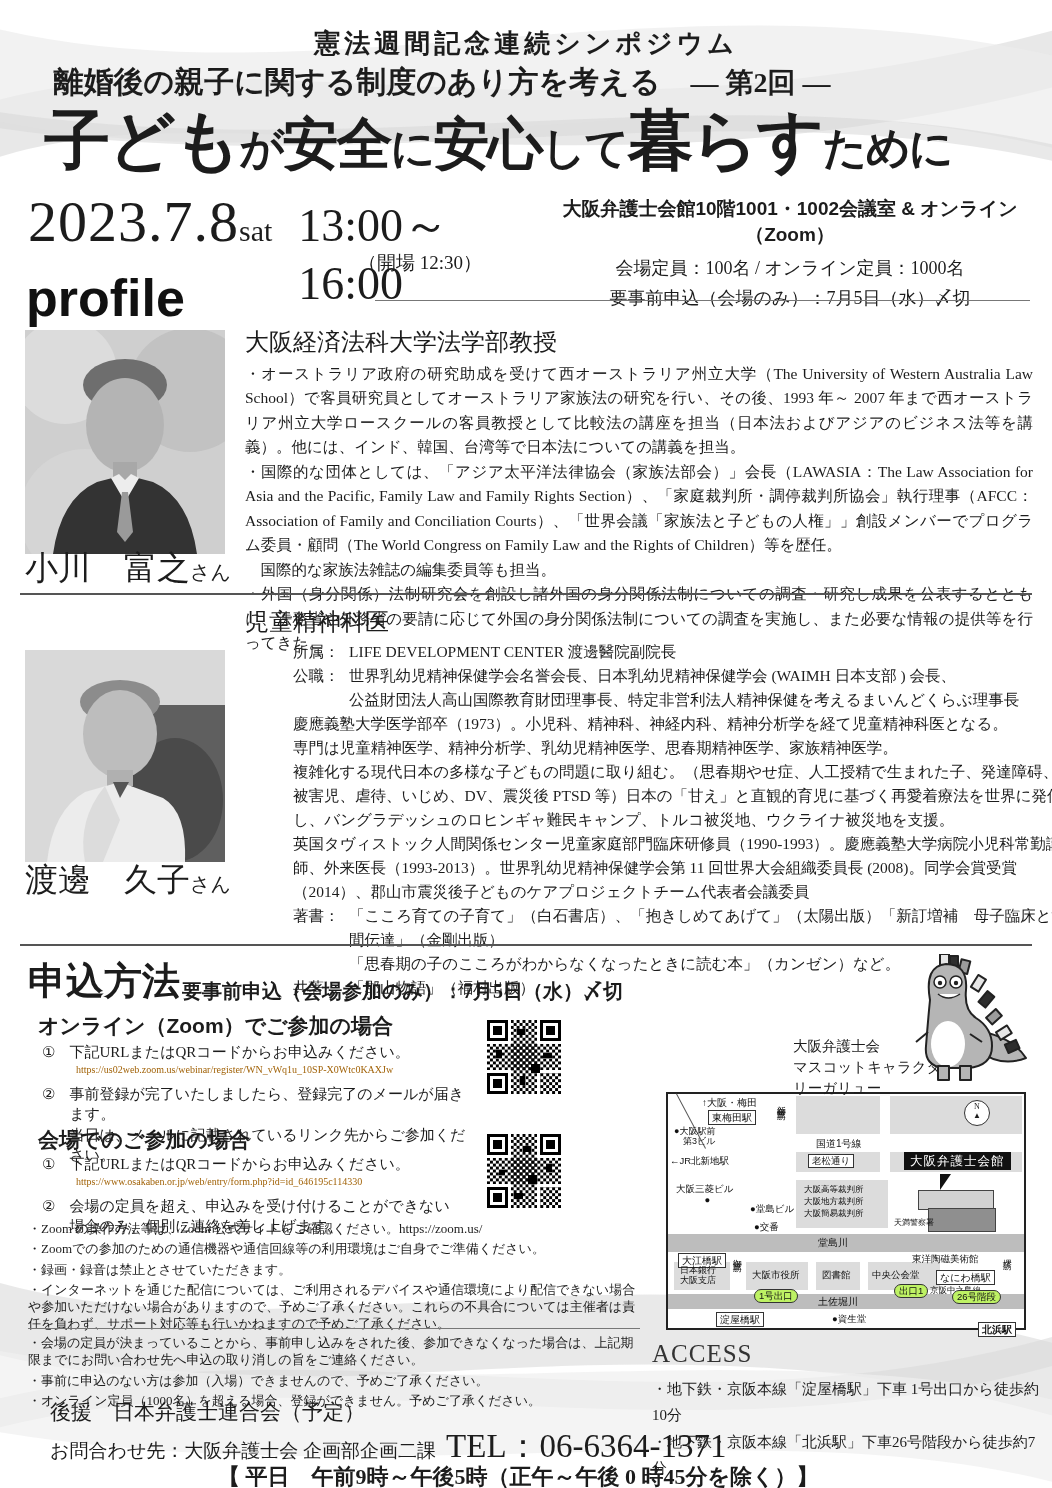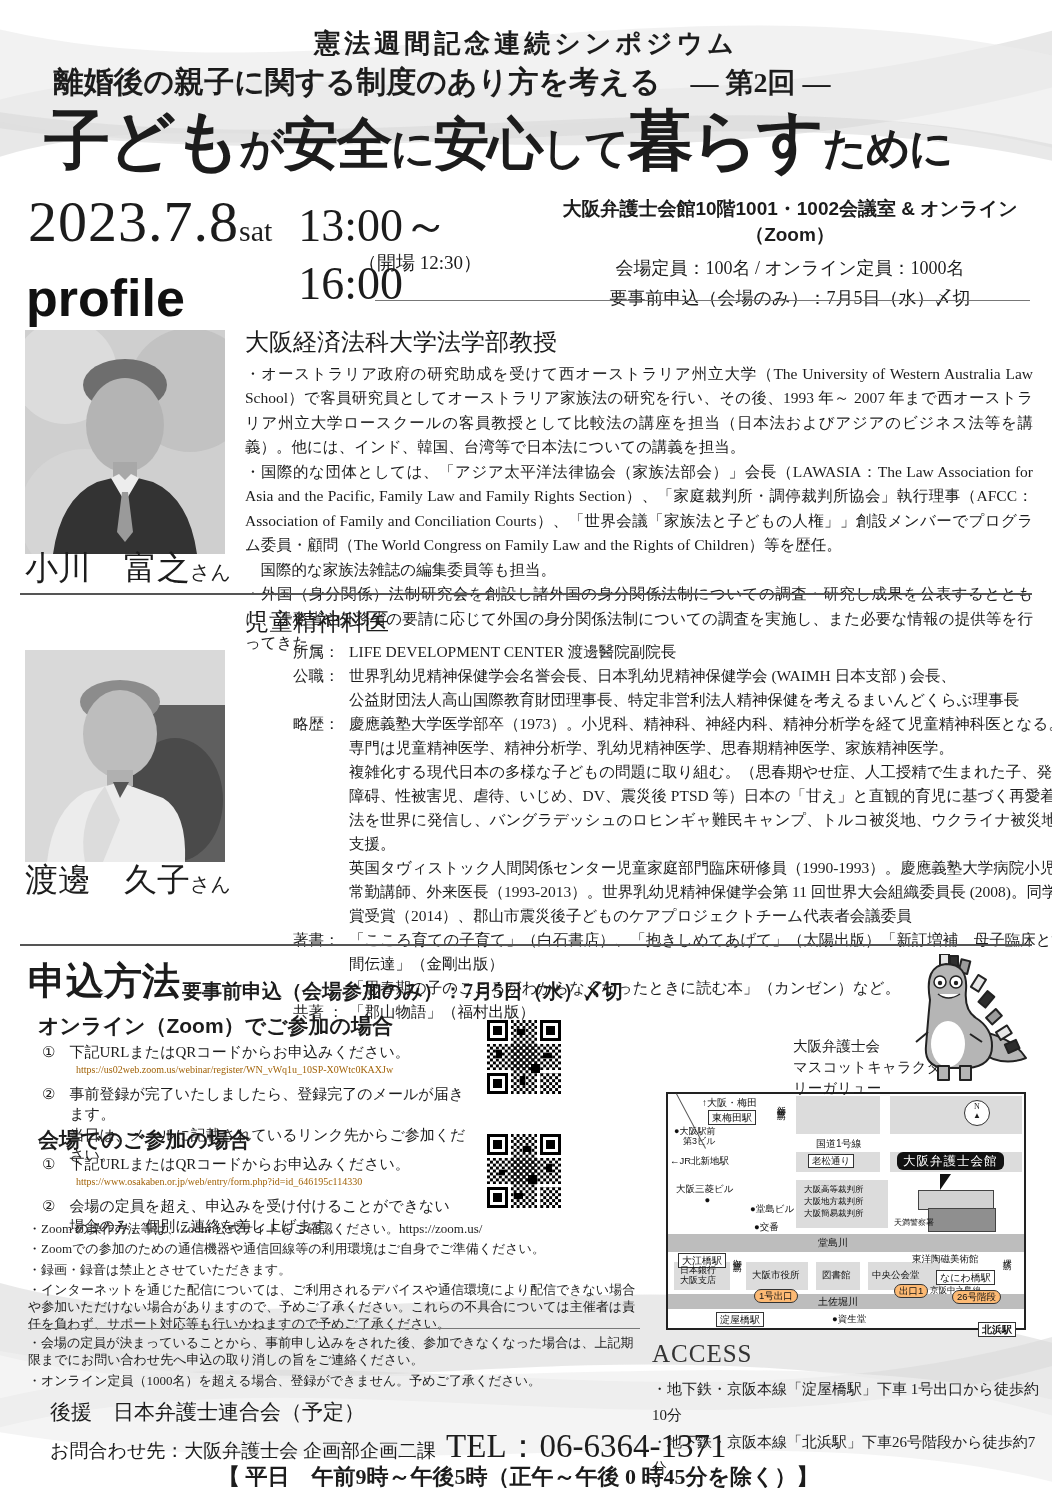--- a/index.html
+++ b/index.html
@@ -17,21 +17,21 @@
   .prow .lb{width:56px;flex:0 0 56px;}
   .stepline{display:flex;font-size:15px;line-height:1.35;}
   .stepline .num{margin-right:14px;}
   .url{font-size:10px;color:#a16207;letter-spacing:0;}
   .note{font-size:13px;line-height:1.33;margin-bottom:3px;}
   .map{position:absolute;left:666px;top:1092px;width:360px;height:238px;border:2px solid #222;background:#fff;box-sizing:border-box;}
   .blk{position:absolute;background:#dcdcdc;}
   .river{position:absolute;background:#bdbdbd;}
   .ml{position:absolute;font-family:"Liberation Sans","DejaVu Sans",sans-serif;font-size:10px;line-height:1.15;color:#111;white-space:pre-line;}
   .mbox{border:1px solid #333;background:#fff;padding:0 3px;line-height:1.3;}
-  .mpill{border:1px solid #333;background:#fdba74;border-radius:8px;padding:0 4px;line-height:1.3;font-size:9.5px;}
+  .mpill{border:1px solid #333;background:#bef264;border-radius:8px;padding:0 4px;line-height:1.3;font-size:9.5px;}
   .mdark{background:#111;color:#fff;padding:2px 6px;font-size:12.5px;letter-spacing:1px;}
   .vert{writing-mode:vertical-rl;letter-spacing:2px;}
   .qrwrap{position:absolute;width:74px;height:74px;}
   .compass{position:absolute;width:26px;height:26px;border:1px solid #333;border-radius:50%;background:#fff;
            font-size:8px;text-align:center;line-height:1.1;padding-top:2px;box-sizing:border-box;}
 </style>
 </head>
 <body>
 
 <div class="page">
@@ -114,21 +114,20 @@
     <div class="prow">
       <span class="lb">所属：</span>
       <span class="prelines" style="flex:1;">LIFE DEVELOPMENT CENTER 渡邊醫院副院長</span>
     </div>
     <div class="prow">
       <span class="lb">公職：</span>
       <span class="prelines" style="flex:1;">世界乳幼児精神保健学会名誉会長、日本乳幼児精神保健学会 (WAIMH 日本支部 ) 会長、
 公益財団法人高山国際教育財団理事長、特定非営利法人精神保健を考えるまいんどくらぶ理事長</span>
     </div>
     <div class="prow">
-      <span class="lb">略歴：</span>
       <span class="prelines" style="flex:1;">慶應義塾大学医学部卒（1973）。小児科、精神科、神経内科、精神分析学を経て児童精神科医となる。
 専門は児童精神医学、精神分析学、乳幼児精神医学、思春期精神医学、家族精神医学。
 複雑化する現代日本の多様な子どもの問題に取り組む。（思春期やせ症、人工授精で生まれた子、発達障碍、性被害児、虐待、いじめ、DV、震災後 PTSD 等）日本の「甘え」と直観的育児に基づく再愛着療法を世界に発信し、バングラデッシュのロヒンギャ難民キャンプ、トルコ被災地、ウクライナ被災地を支援。
 英国タヴィストック人間関係センター児童家庭部門臨床研修員（1990-1993）。慶應義塾大学病院小児科常勤講師、外来医長（1993-2013）。世界乳幼児精神保健学会第 11 回世界大会組織委員長 (2008)。同学会賞受賞（2014）、郡山市震災後子どものケアプロジェクトチーム代表者会議委員</span>
     </div>
     <div class="prow">
       <span class="lb">著書：</span>
       <span class="prelines" style="flex:1;">「こころ育ての子育て」（白石書店）、「抱きしめてあげて」（太陽出版）「新訂増補　母子臨床と世代間伝達」（金剛出版）
 「思春期の子のこころがわからなくなったときに読む本」（カンゼン）など。</span>
     </div>
@@ -249,20 +248,21 @@
     <div class="note">・Zoom の操作方法等は、Zoom 公式サイトをご確認ください。https://zoom.us/</div>
     <div class="note">・Zoomでの参加のための通信機器や通信回線等の利用環境はご自身でご準備ください。</div>
     <div class="note">・録画・録音は禁止とさせていただきます。</div>
     <div class="note">・インターネットを通じた配信については、ご利用されるデバイスや通信環境により配信できない場合や参加いただけない場合がありますので、予めご了承ください。これらの不具合については主催者は責任を負わず、サポート対応等も行いかねますので予めご了承ください。</div>
   </div>
 
   <div class="abs z hr" style="left:28px;top:1328px;width:612px;height:1px;"></div>
 
   <div class="abs z" style="left:28px;top:1334px;width:614px;">
     <div class="note">・会場の定員が決まっていることから、事前申し込みをされた後、参加できなくなった場合は、上記期限までにお問い合わせ先へ申込の取り消しの旨をご連絡ください。</div>
+    <div class="note">・事前に申込のない方は参加（入場）できませんので、予めご了承ください。</div>
     <div class="note">・オンライン定員（1000名）を超える場合、登録ができません。予めご了承ください。</div>
   </div>
 
   <div class="abs z" style="left:50px;top:1398px;font-size:21px;">後援　日本弁護士連合会（予定）</div>
 
   <div class="abs z" style="left:50px;top:1424px;display:flex;align-items:baseline;gap:10px;">
     <span style="font-size:19px;">お問合わせ先：大阪弁護士会 企画部企画二課</span>
     <span style="font-size:33px;">TEL：06-6364-1371</span>
   </div>
   <div class="abs z" style="left:218px;top:1462px;font-size:22px;font-weight:600;">【 平日　午前9時～午後5時（正午～午後 0 時45分を除く）】</div>
@@ -324,21 +324,21 @@
     <div class="ml" style="left:2px;top:62px;font-size:9.5px;">←JR北新地駅</div>
     <div class="ml vert" style="left:108px;top:4px;font-size:9px;">新御堂筋</div>
     <div class="ml" style="left:148px;top:44px;">国道1号線</div>
     <div class="ml mbox" style="left:140px;top:60px;font-size:9.5px;">老松通り</div>
     <div class="ml" style="left:8px;top:90px;font-size:9.5px;">大阪三菱ビル
 　　　●</div>
     <div class="ml" style="left:82px;top:110px;font-size:9.5px;">●堂島ビル</div>
     <div class="ml" style="left:136px;top:90px;font-size:8.5px;line-height:1.4;">大阪高等裁判所
 大阪地方裁判所
 大阪簡易裁判所</div>
-    <div class="ml mdark" style="left:229px;top:58px;border-radius:6px;">大阪弁護士会館</div>
+    <div class="ml mdark" style="left:236px;top:58px;">大阪弁護士会館</div>
     <div class="abs" style="left:272px;top:80px;width:0;height:0;border-top:16px solid #111;border-right:11px solid transparent;"></div>
     <div class="abs" style="left:250px;top:96px;width:74px;height:18px;background:#d2d2d2;border:1px solid #444;"></div>
     <div class="abs" style="left:260px;top:114px;width:66px;height:22px;background:#8f8f8f;border:1px solid #444;"></div>
     <div class="ml" style="left:226px;top:124px;font-size:8px;">天満警察署</div>
     <div class="ml" style="left:86px;top:128px;font-size:9.5px;">●交番</div>
     <div class="ml" style="left:150px;top:143px;">堂島川</div>
     <div class="ml mbox" style="left:10px;top:159px;">大江橋駅</div>
     <div class="ml vert" style="left:64px;top:158px;font-size:9px;">御堂筋</div>
     <div class="ml" style="left:12px;top:171px;font-size:9px;">日本銀行
 大阪支店</div>

